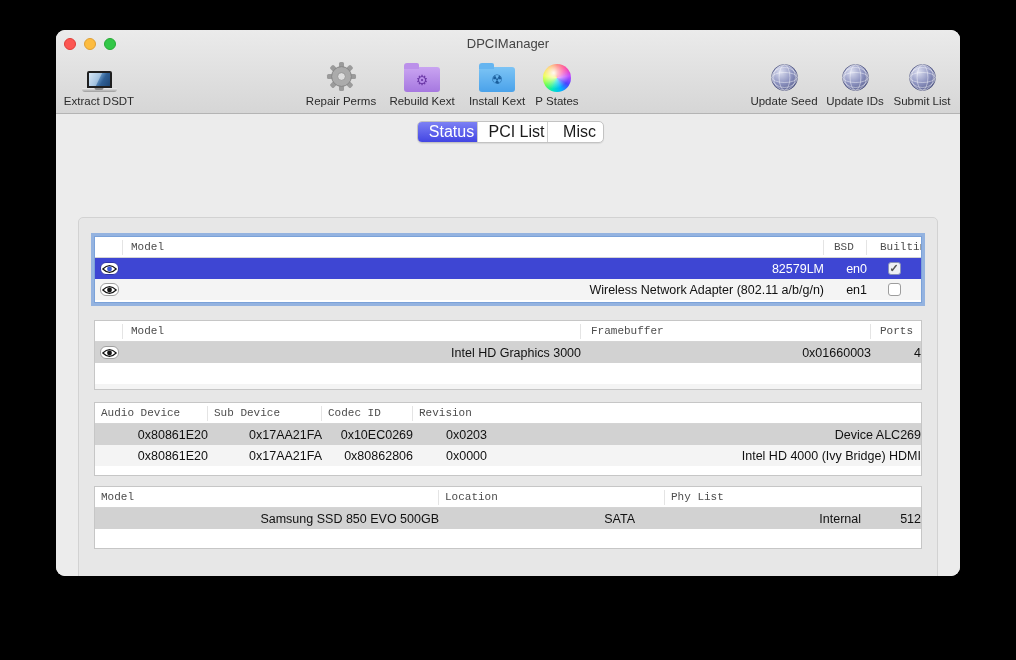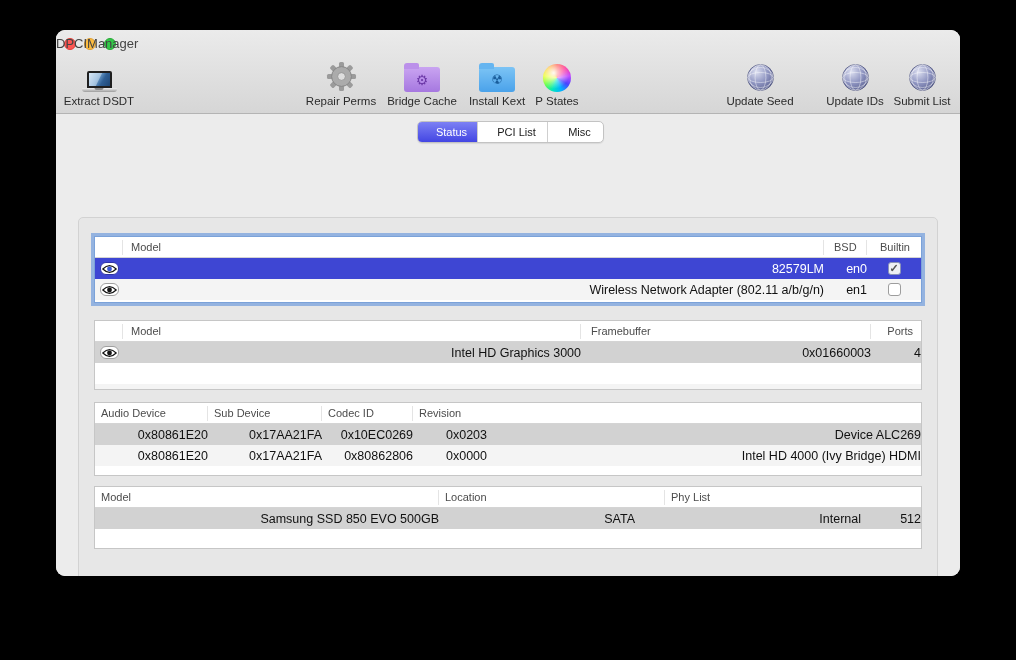--- a/index.html
+++ b/index.html
@@ -5,21 +5,21 @@
   * { margin:0; padding:0; box-sizing:border-box; }
   html,body { width:1016px; height:660px; background:#000; font-family:"Liberation Sans",sans-serif; overflow:hidden; }
 
   .window { position:absolute; left:56px; top:30px; width:904px; height:546px;
             background:#ececec; border-radius:9px; overflow:hidden;
             box-shadow:0 18px 40px rgba(0,0,0,.65), 0 0 0 1px rgba(0,0,0,.35); }
 
   
   .titlebar { position:absolute; left:0; top:0; width:100%; height:84px;
               background:linear-gradient(#ebebeb,#d6d6d6); border-bottom:1px solid #b4b4b4; }
-  .win-title { position:absolute; top:6px; width:100%; text-align:left;
+  .win-title { position:absolute; top:6px; width:100%; text-align:center;
                font-size:13px; color:#444; }
   .lights { position:absolute; left:8px; top:8px; display:flex; gap:8px; }
   .light { width:12px; height:12px; border-radius:50%; }
   .light.red    { background:#fc5753; border:1px solid #df3e39; }
   .light.yellow { background:#fdbc40; border:1px solid #de9f34; }
   .light.green  { background:#33c748; border:1px solid #27aa35; }
 
   .tb-item { position:absolute; top:26px; transform:translateX(-50%);
              display:flex; flex-direction:column; align-items:center; width:110px; cursor:default; }
   .tb-icon { height:36px; display:flex; align-items:flex-end; justify-content:center; }
@@ -53,36 +53,36 @@
   .colorwheel { width:28px; height:28px; border-radius:50%;
     background: radial-gradient(circle at 38% 32%, rgba(255,255,255,.95), rgba(255,255,255,0) 62%),
       conic-gradient(#ff3b30,#ff2d95,#c44dff,#4a42ff,#00b2ff,#00e5c0,#5aff3c,#e8ff00,#ffb300,#ff3b30); }
 
   
   .content { position:absolute; left:0; top:84px; width:100%; height:462px; background:#ececec; }
 
   .tabs { position:absolute; left:361px; top:7px; display:flex; height:22px;
           border:1px solid #c3c3c3; border-radius:5px; overflow:hidden; background:#fff;
           box-shadow:0 1px 1px rgba(0,0,0,.08); }
-  .tab { display:flex; align-items:center; justify-content:center; font-size:11px; color:#1a1a1a;
+  .tab { display:flex; align-items:center; justify-content:center; font-size:16px; color:#1a1a1a;
          border-right:1px solid #cfcfcf; cursor:default;padding-left:8px; }
   .tab:last-child { border-right:none; }
   .tab.selected { background:linear-gradient(#7c80f4,#4346e3); color:#fff; }
 
   .groupbox { position:absolute; left:22px; top:103px; width:860px; height:455px;
               background:#e7e7e7; border:1px solid #d2d2d2; border-radius:5px; }
 
   
   .table { position:absolute; left:38px; width:828px; background:#fff;
            border:1px solid #c6c6c6; overflow:hidden; }
   .table.focused { border-color:#7ba2d9; box-shadow:0 0 0 3px rgba(120,162,222,.75); }
   .thead { display:flex; height:21px; background:#fff; border-bottom:1px solid #d4d4d4;
            align-items:center; }
   .th { font-size:11px; color:#4c4c4c; padding-left:8px; height:15px; line-height:15px;
-        border-right:1px solid #e4e4e4; white-space:nowrap; overflow:hidden; }
+        border-right:1px solid #e4e4e4; white-space:nowrap; overflow:hidden;font-family:Liberation Mono, monospace; }
   .th:last-child { border-right:none; }
   .row { display:flex; height:21px; align-items:center; font-size:12.5px; color:#111; }
   .row.stripe { background:#f4f4f4; }
   .row.sel-gray { background:#d2d2d2; }
   .row.sel-blue { background:#3e46d3; color:#fff; }
   .cell { padding-left:8px; white-space:nowrap; overflow:hidden;text-align:right; }
 
   .gutter { width:28px; flex:none; display:flex; justify-content:center; padding-left:0; }
   .eye-wrap { display:inline-flex; width:19px; height:13px; background:#fff; border:1px solid #a0a0a0;
               border-radius:6px; align-items:center; justify-content:center; }
@@ -155,40 +155,40 @@
       </div>
       <div class="tb-label">Repair Perms</div>
     </div>
 
     <div class="tb-item" style="left:366px">
       <div class="tb-icon">
         <div class="folder purple">
             <span class="emblem">⚙</span>
           </div>
       </div>
-      <div class="tb-label">Bridge Cache</div>
+      <div class="tb-label">Rebuild Kext</div>
     </div>
 
     <div class="tb-item" style="left:441px">
       <div class="tb-icon">
         <div class="folder blue">
             <span class="emblem">☢</span>
           </div>
       </div>
       <div class="tb-label">Install Kext</div>
     </div>
 
     <div class="tb-item" style="left:501px">
       <div class="tb-icon">
           <div class="colorwheel"></div>
         </div>
       <div class="tb-label">P States</div>
     </div>
 
-    <div class="tb-item" style="left:704px">
+    <div class="tb-item" style="left:728px">
       <div class="tb-icon">
         <svg viewBox="0 0 30 30" width="29" height="29">
           <defs>
               <radialGradient id="gg" cx="35%" cy="28%" r="80%">
             <stop offset="0%" stop-color="#dcdff0"></stop>
                 <stop offset="55%" stop-color="#9096c2"></stop>
                 <stop offset="100%" stop-color="#5a6090"></stop>
           </radialGradient>
             </defs>
           <circle cx="15" cy="15" r="13.4" fill="url(#gg)" stroke="#4e537d" stroke-width="0.8"></circle>

